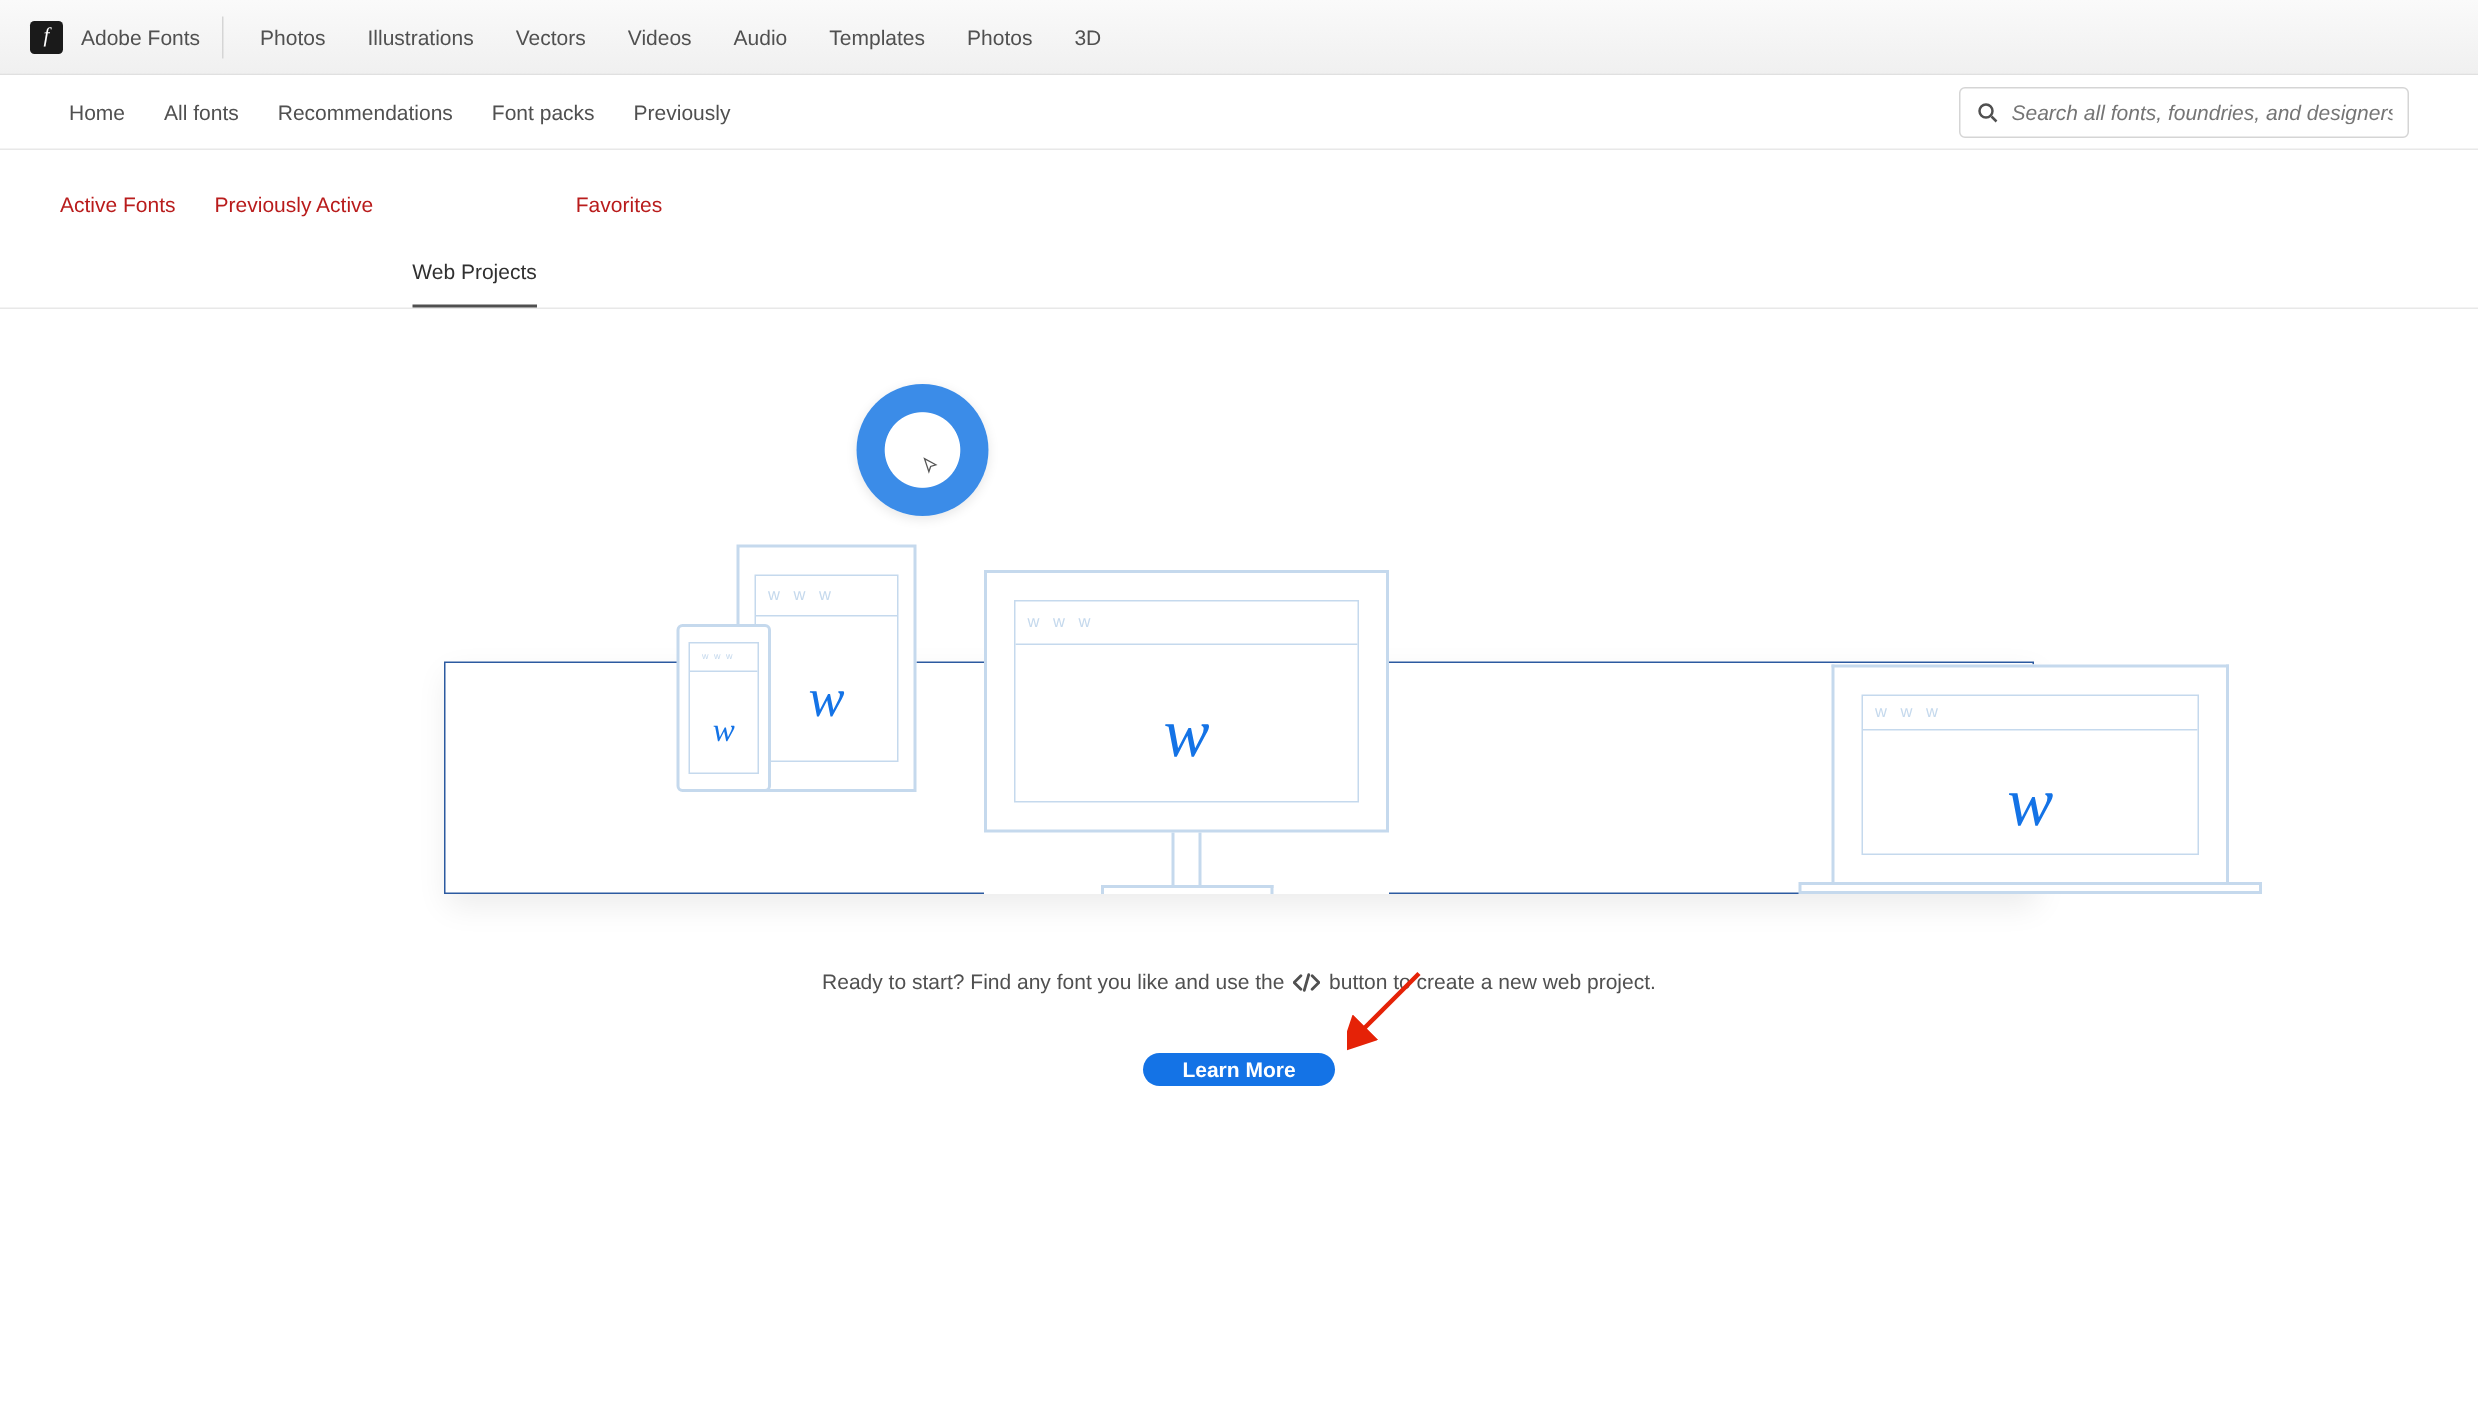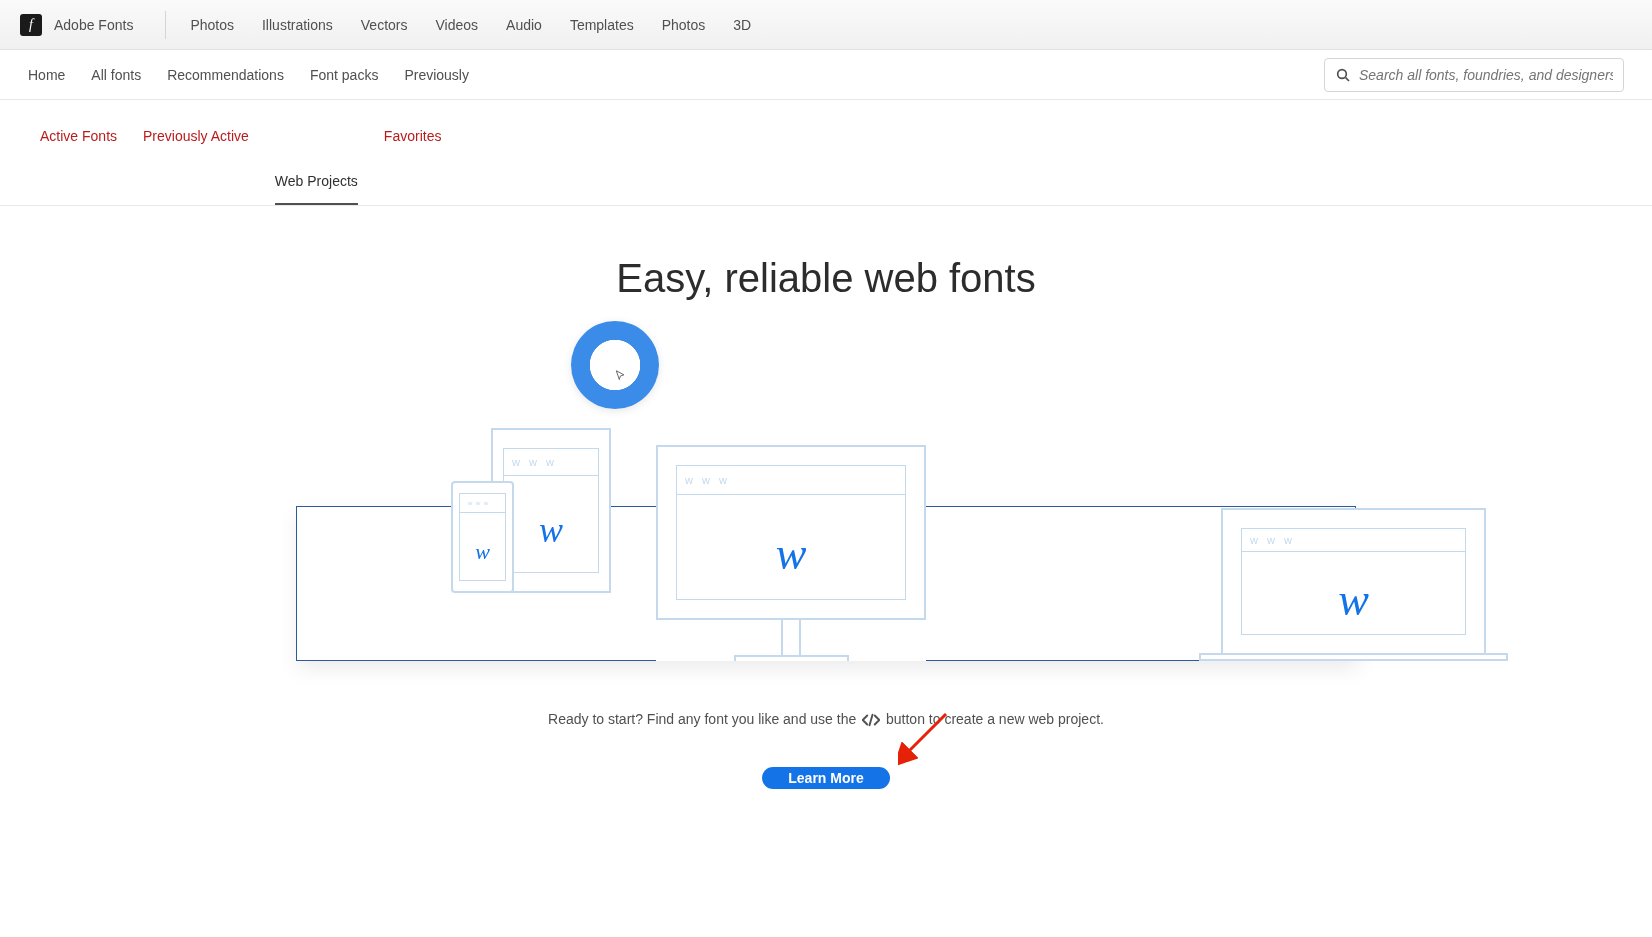--- a/index.html
+++ b/index.html
@@ -9,26 +9,26 @@
     .top-bar {
       display: flex;
       align-items: center;
       height: 50px;
       background: linear-gradient(to bottom, #fafafa, #f0f0f0);
       border-bottom: 1px solid #e0e0e0;
       padding: 0 20px;
     }
     .app-logo { width: 22px; height: 22px; background: #1a1a1a; border-radius: 3px; display: flex; align-items: center; justify-content: center; margin-right: 12px; }
     .app-logo-f { color: #fff; font-style: italic; font-family: Georgia, serif; font-size: 14px; }
-    .app-name { color: #505050; font-size: 14px; margin-right: 32px; }
+    .app-name { color: #505050; font-size: 14px; margin-right: 15px; }
     .top-divider { width: 1px; height: 28px; background: #d5d5d5; margin-right: 24px; }
     .top-link { color: #505050; font-size: 14px; margin-right: 28px; cursor: pointer; }
 
     
-    .sub-bar { display: flex; align-items: center; height: 50px; border-bottom: 1px solid #e8e8e8; padding: 0 28px; }
+    .sub-bar { display: flex; align-items: center; height: 50px; border-bottom: 1px solid #e8e8e8; padding: 0 46px; }
     .sub-link { color: #505050; font-size: 14px; margin-right: 26px; cursor: pointer; }
     .sub-spacer { flex: 1; }
     .search-wrap { display: flex; align-items: center; border: 1px solid #d5d5d5; border-radius: 4px; height: 34px; width: 300px; padding: 0 10px; }
     .search-icon { width: 16px; height: 16px; margin-right: 8px; }
     .search-input { border: none; outline: none; flex: 1; font-size: 14px; font-style: italic; color: #888; }
 
     
     .tabs-wrap { padding: 0 40px; border-bottom: 1px solid #e8e8e8; }
     .tabs { display: flex; padding-top: 28px; }
     .tab { color: #b91c1c; font-size: 14px; margin-right: 26px; padding-bottom: 14px; cursor: pointer; border-bottom: 2px solid transparent; }
@@ -112,21 +112,20 @@
 <div class="tabs-wrap">
   <div class="tabs">
     <div class="tab">Active Fonts</div>
     <div class="tab">Previously Active</div>
     <div class="tab active">Web Projects</div>
     <div class="tab">Favorites</div>
   </div>
 </div>
 
 <div class="main">
-  <h1 class="hero-title">Easy, reliable web fonts</h1>
 
   <div class="illus-wrap">
     <div class="illus-bar"></div>
 
     <div class="device monitor">
       <div class="monitor-screen">
         <div class="browser">
           <div class="browser-bar">
               <span class="www">w w w</span>
             </div>

